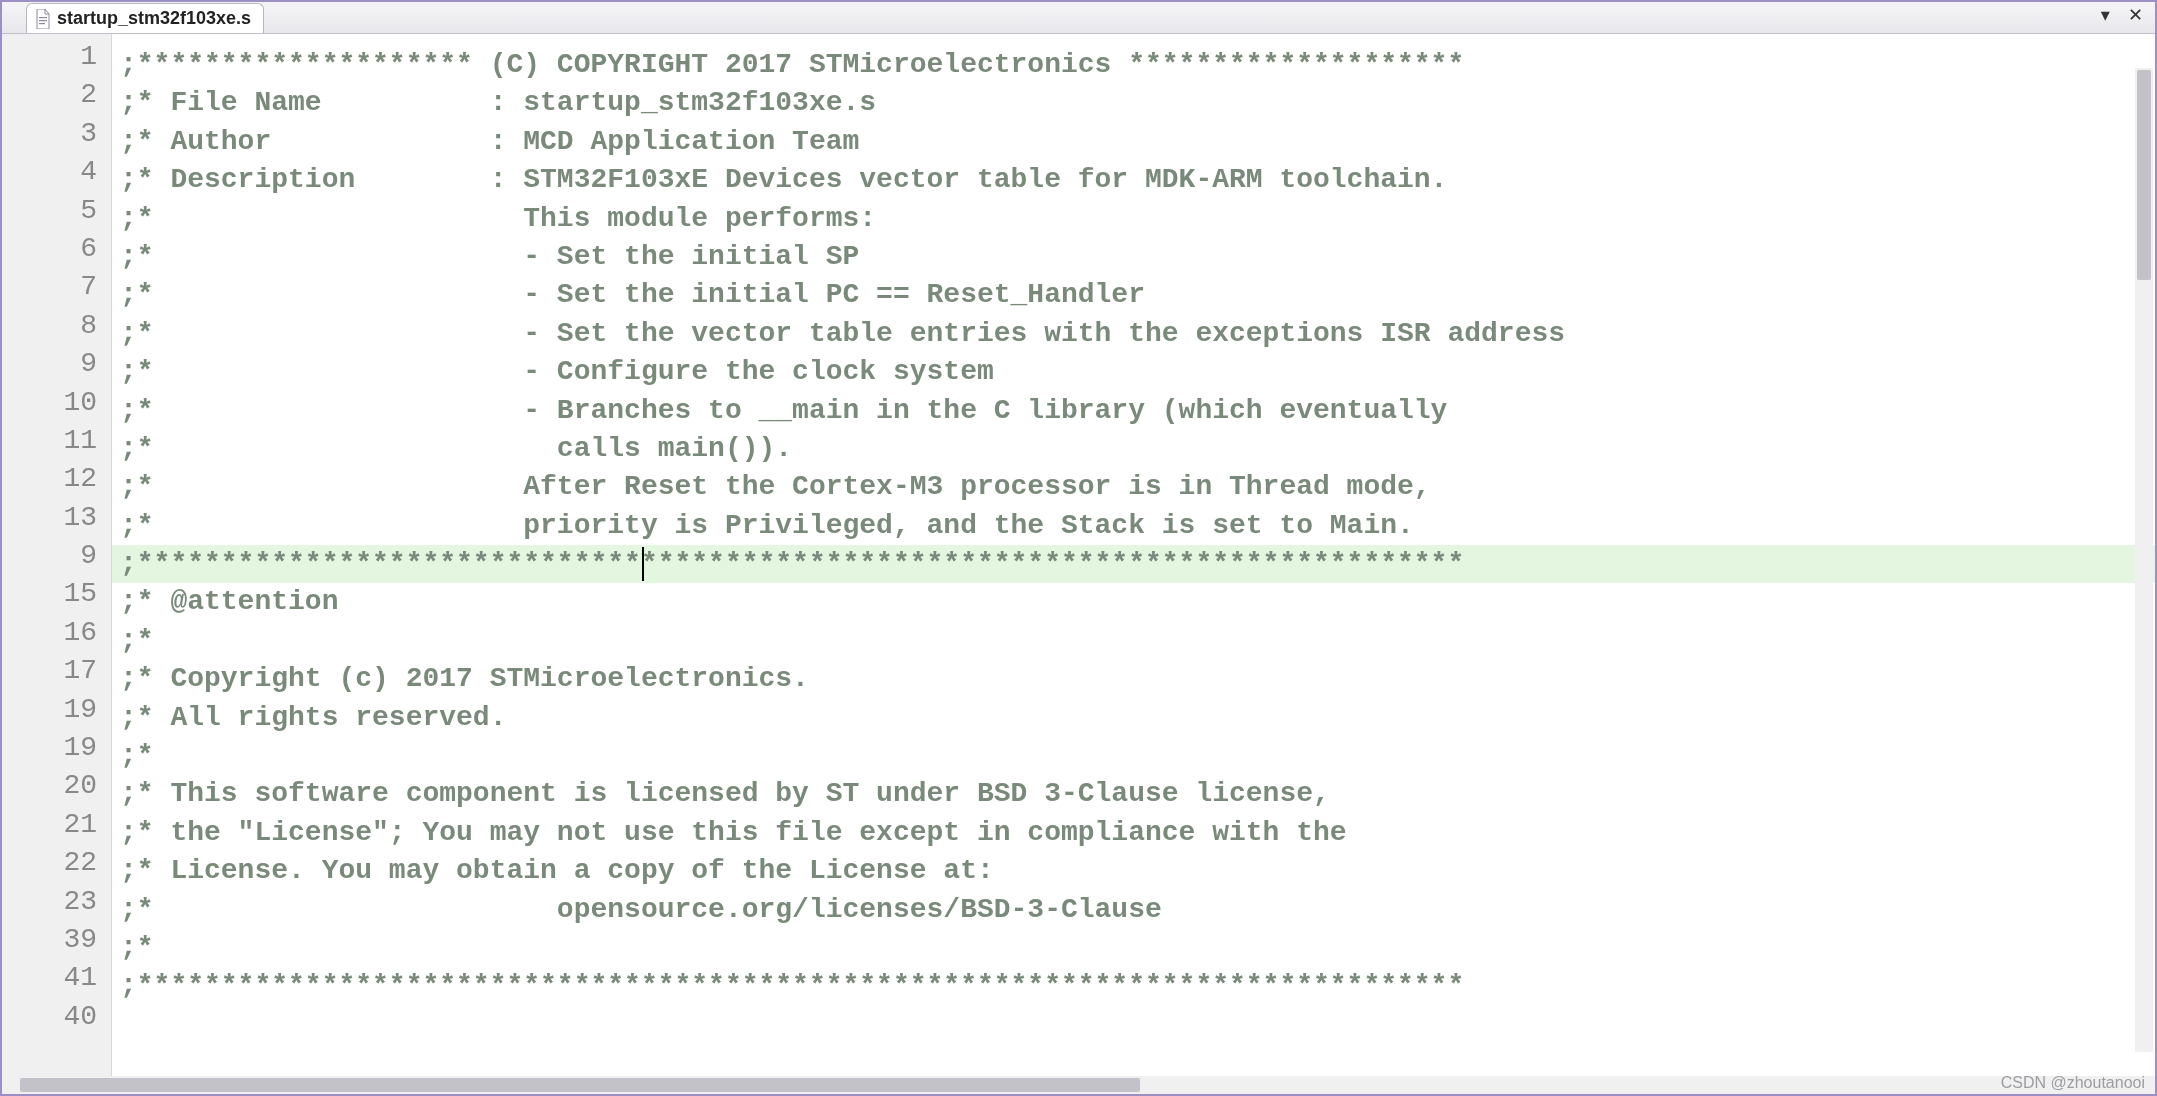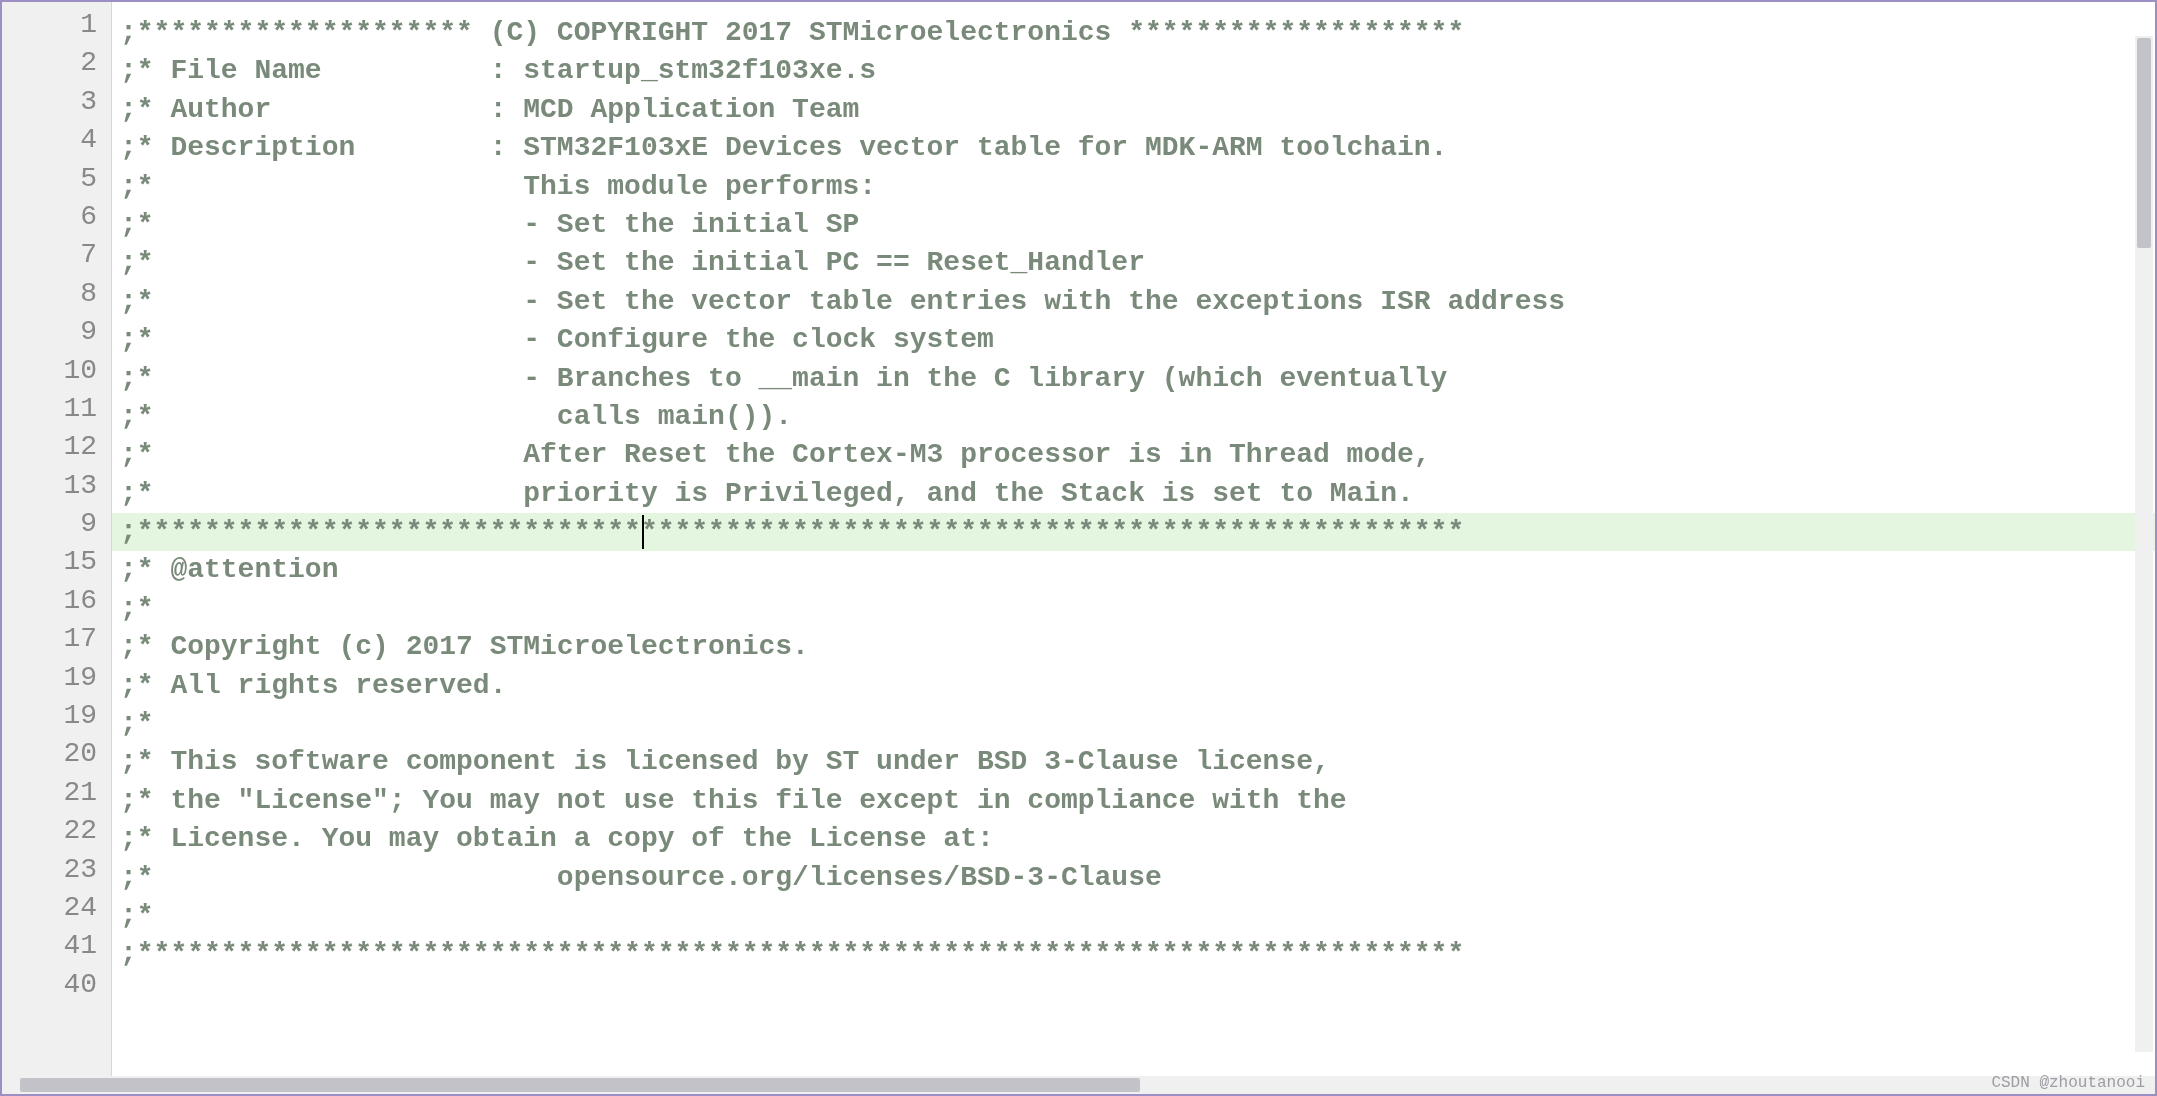--- a/index.html
+++ b/index.html
@@ -137,29 +137,47 @@
     margin: 2px;
     width: 1120px;
     background: #c2c2c8;
     border-radius: 2px;
     margin-left: 18px;
   }
   .watermark {
     position: absolute;
     right: 10px;
     bottom: 2px;
-    font-family: Liberation Mono, monospace;
+    font-family: Liberation Sans, sans-serif;
     font-size: 16px;
     color: rgba(120,120,130,0.7);
   }
 </style>
 </head>
 <body>
 
 <div class="window">
+  <div class="tab-bar">
+    <div class="tab">
+      <span class="file-icon">
+        <svg viewBox="0 0 16 20" width="16" height="20">
+          <path d="M2 0 L10 0 L14 5 L14 20 L2 20 Z" fill="#fff" stroke="#8a8aa0" stroke-width="1"></path>
+          <path d="M10 0 L10 5 L14 5" fill="none" stroke="#8a8aa0" stroke-width="1"></path>
+          <rect x="4" y="8" width="8" height="1.2" fill="#8a8aa0"></rect>
+          <rect x="4" y="11" width="8" height="1.2" fill="#8a8aa0"></rect>
+          <rect x="4" y="14" width="6" height="1.2" fill="#8a8aa0"></rect>
+        </svg>
+      </span>
+      <span>startup_stm32f103xe.s</span>
+    </div>
+    <div class="window-controls">
+      <span>▾</span>
+      <span>✕</span>
+    </div>
+  </div>
 
   <div class="editor">
     <div class="gutter" id="gutter">
         <div class="ln">1</div>
         <div class="ln">2</div>
         <div class="ln">3</div>
         <div class="ln">4</div>
         <div class="ln">5</div>
         <div class="ln">6</div>
         <div class="ln">7</div>
@@ -172,21 +190,21 @@
         <div class="ln">9</div>
         <div class="ln">15</div>
         <div class="ln">16</div>
         <div class="ln">17</div>
         <div class="ln">19</div>
         <div class="ln">19</div>
         <div class="ln">20</div>
         <div class="ln">21</div>
         <div class="ln">22</div>
         <div class="ln">23</div>
-        <div class="ln">24</div>
+        <div class="ln">39</div>
         <div class="ln">41</div>
         <div class="ln">40</div>
       </div>
     <div class="code">
       <div class="code-inner" id="code-inner">
           <div class="line">;******************** (C) COPYRIGHT 2017 STMicroelectronics ********************</div>
           <div class="line">;* File Name          : startup_stm32f103xe.s</div>
           <div class="line">;* Author             : MCD Application Team</div>
           <div class="line">;* Description        : STM32F103xE Devices vector table for MDK-ARM toolchain.</div>
           <div class="line">;*                      This module performs:</div>

